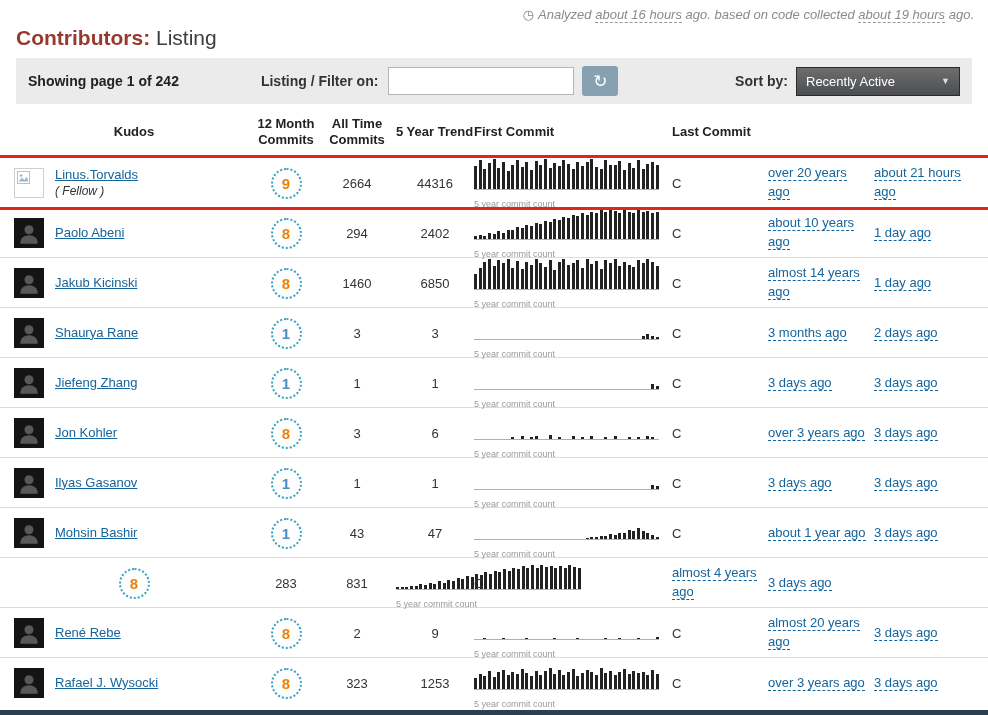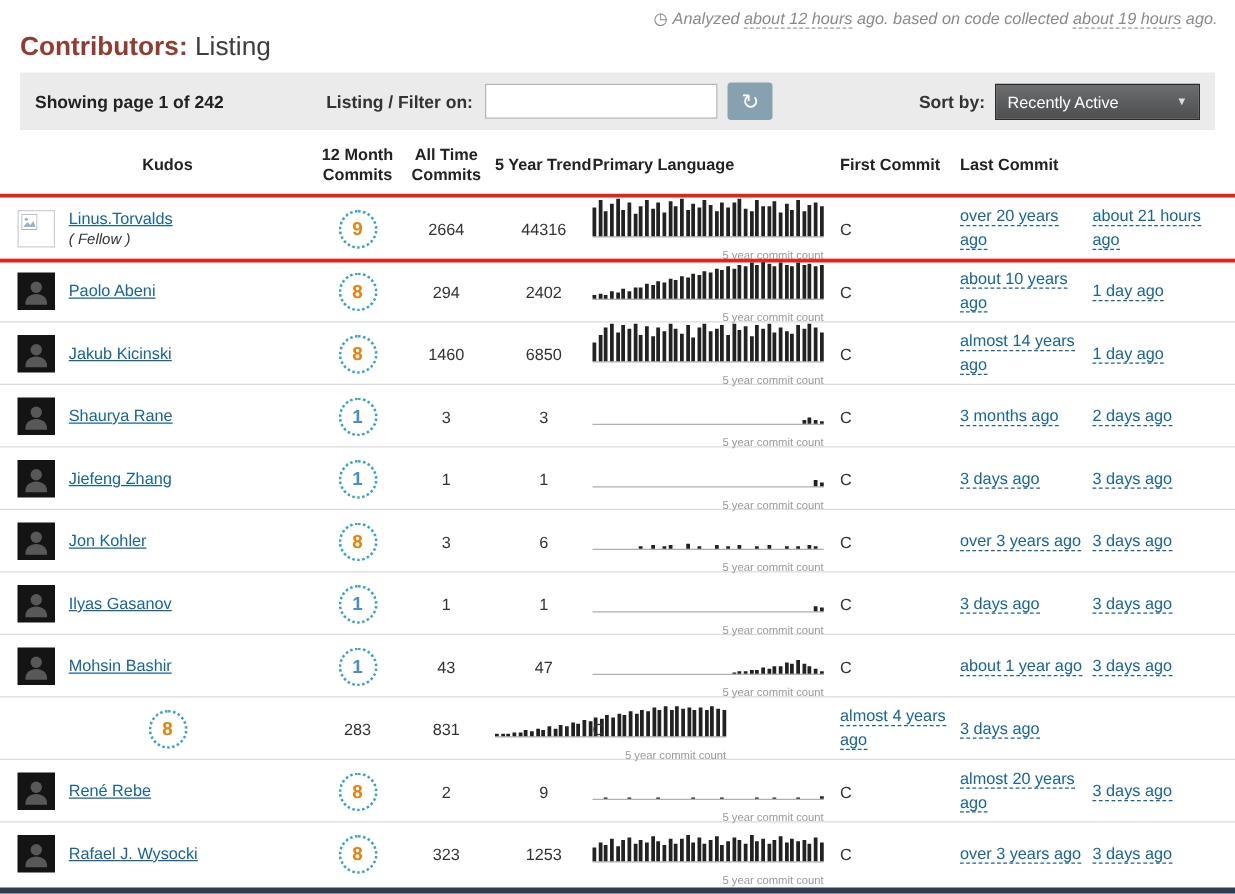--- a/index.html
+++ b/index.html
@@ -85,34 +85,34 @@
   }
   .num-cell { text-align: center; color: #333; }
 
   .trend-cell { padding-right: 10px; }
   .sparkline {
     width: 185px; height: 32px;
     display: flex; align-items: flex-end; justify-content: space-between;
     border-bottom: 1px solid #b0b0b0;
   }
   .sparkline .bar { width: 3px; background: #222; }
-  .sparkline-caption { width: 185px; font-size: 9px; color: #9a9a9a; text-align: right; margin-top: 9px; }
+  .sparkline-caption { width: 185px; font-size: 9px; color: #9a9a9a; text-align: left; margin-top: 9px; }
 
   .lang-cell { color: #333; }
   .commit-link { color: #15649c; text-decoration: none; border-bottom: 1px dashed #15649c; line-height: 1.35; }
   .commit-cell { line-height: 1.45; padding-right: 6px; }
 
   .footer-edge { position: absolute; left: 0; bottom: 0; width: 988px; height: 5px; background: #2c3e50; }
 </style>
 </head>
 <body>
 
 <div class="meta-bar">
   <span class="clock">◷</span><span>Analyzed</span>
-  <a>about 12 hours</a>
+  <a>about 16 hours</a>
   <span>ago. based on code collected</span>
   <a>about 19 hours</a>
   <span>ago.</span>
 </div>
 
 <h1 class="page-title">
   <span class="title-section">Contributors:</span>
   <span class="title-view">Listing</span>
 </h1>
 
@@ -129,21 +129,20 @@
     </div>
   </div>
 </div>
 
 <div class="contrib-table">
   <div class="grid-row thead">
     <div class="th th-center">Kudos</div>
     <div class="th th-center">12 Month Commits</div>
     <div class="th th-center">All Time Commits</div>
     <div class="th">5 Year Trend</div>
-    <div class="th">Primary Language</div>
     <div class="th">First Commit</div>
     <div class="th">Last Commit</div>
   </div>
   <div>
       <div class="grid-row row highlighted">
     <div class="name-cell">
       <a class="avatar avatar--broken">
         <svg width="13" height="13" viewBox="0 0 16 16">
           <rect x="0.5" y="0.5" width="15" height="15" fill="#ffffff" stroke="#a8b4c0"></rect>
           <circle cx="5" cy="5.5" r="1.6" fill="#9db5c8"></circle>

